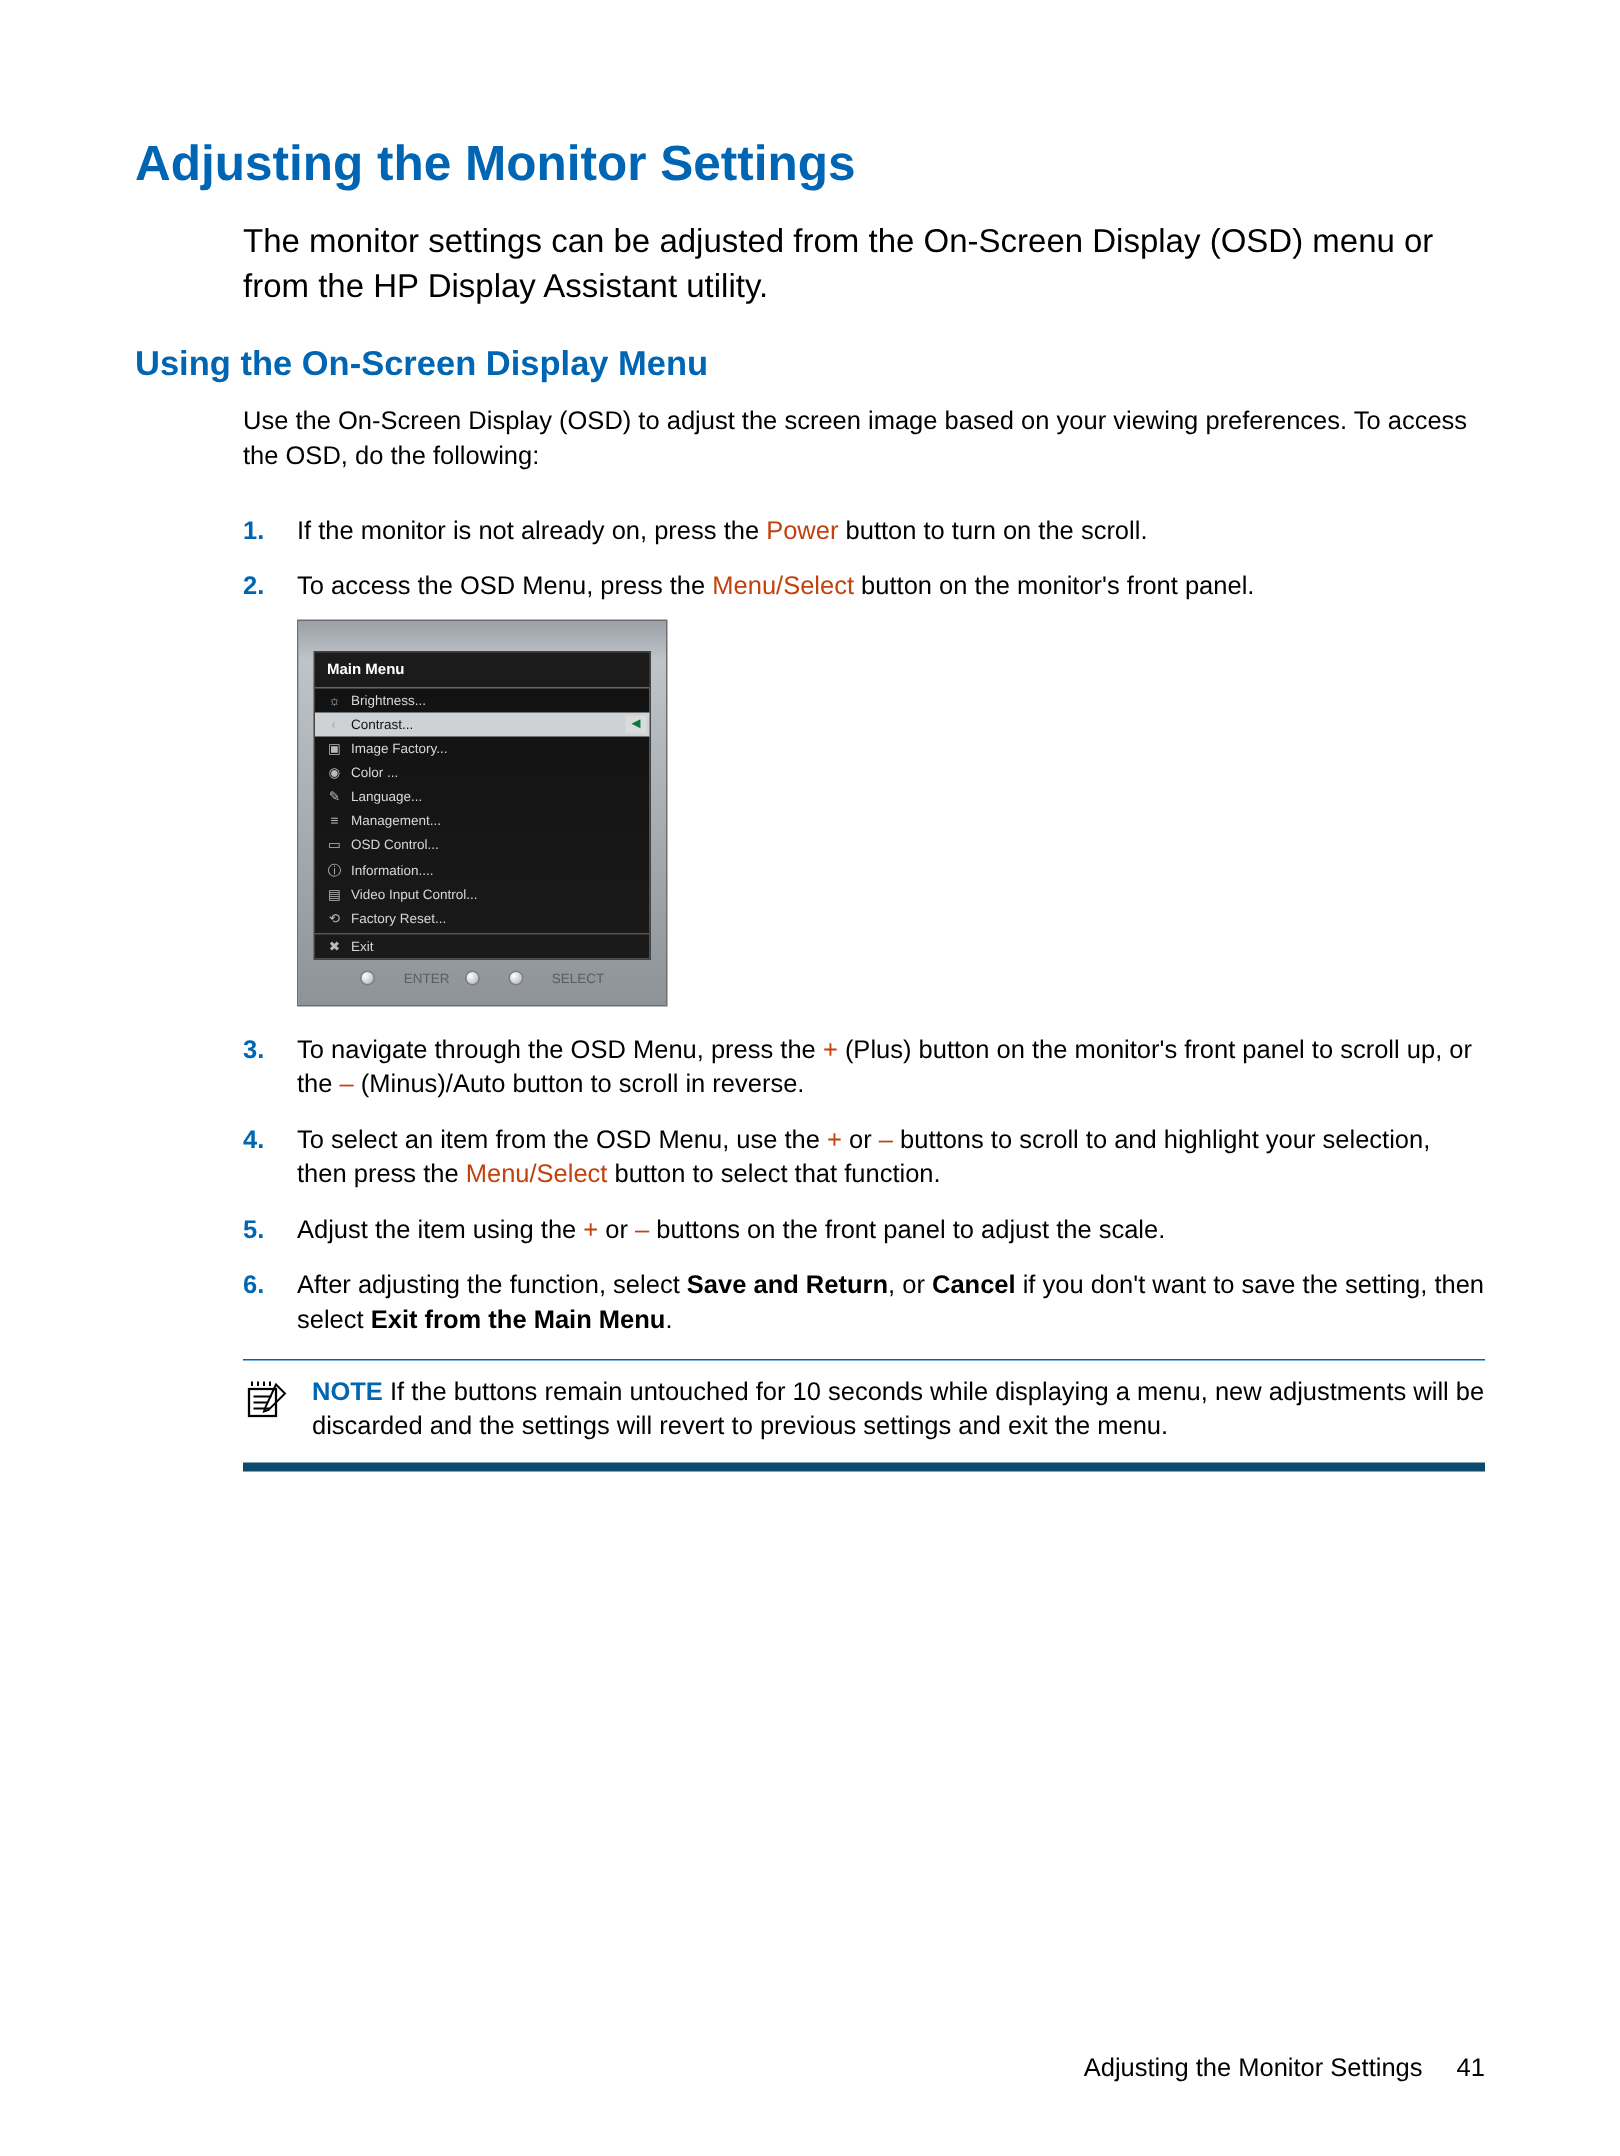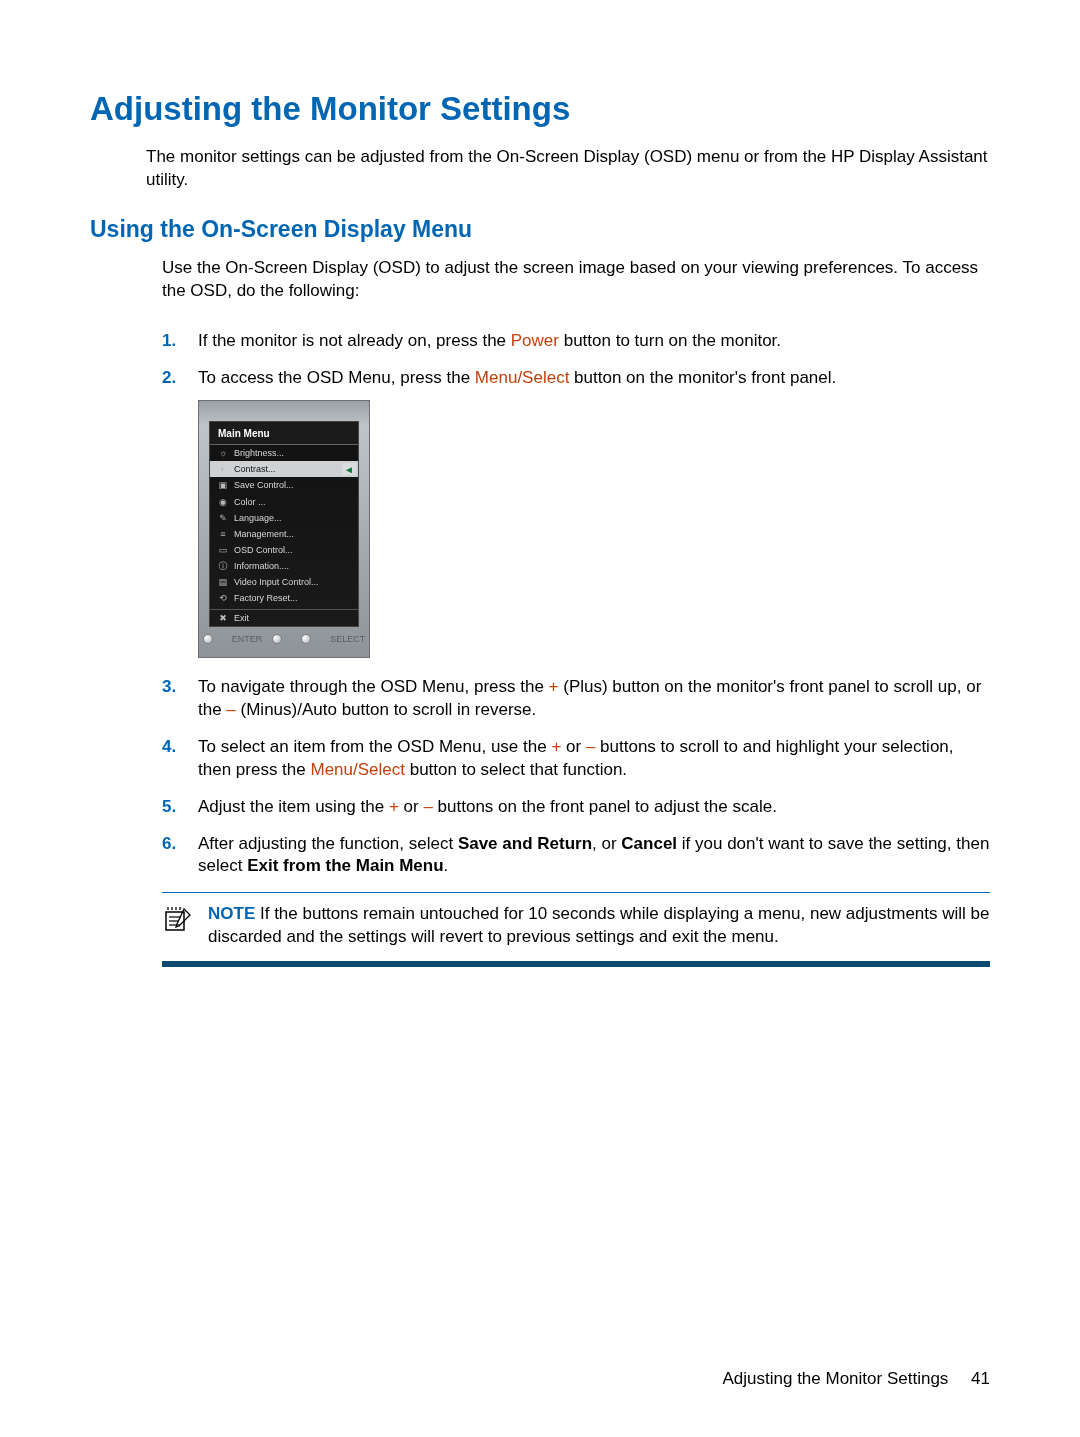--- a/index.html
+++ b/index.html
@@ -14,22 +14,22 @@
   .page {
     padding: 90px 90px 50px 90px;
   }
   h1.title {
     color: #0066b3;
     font-size: 33px;
     font-weight: bold;
     margin-bottom: 18px;
   }
   .intro {
-    margin-left: 56px;
-    font-size: 17px;
+    margin-left: 72px;
+    font-size: 22px;
     line-height: 1.35;
     margin-bottom: 24px;
   }
   h2.subheading {
     color: #0066b3;
     font-size: 23px;
     font-weight: bold;
     margin-bottom: 14px;
   }
   .subintro {
@@ -54,21 +54,21 @@
     left: 0;
     top: 0;
     color: #0066b3;
     font-weight: bold;
   }
   .highlight { color: #c2410c; }
   .osd-wrap {
     margin: 10px 0 18px 0;
   }
   .osd {
-    width: 172px;
+    width: 247px;
     background: linear-gradient(180deg,#9aa0a6 0%, #bfc4c8 10%, #8e9398 100%);
     border: 1px solid #6b6f73;
     padding: 20px 0 10px 0;
     font-family: Arial, sans-serif;
   }
   .osd-inner {
     margin: 0 10px;
     background: linear-gradient(180deg,#111 0%, #1a1a1a 100%);
     border: 1px solid #444;
   }
@@ -163,21 +163,21 @@
 <div class="page">
   <h1 class="title">Adjusting the Monitor Settings</h1>
   <p class="intro">The monitor settings can be adjusted from the On-Screen Display (OSD) menu or from the HP Display Assistant utility.</p>
 
   <h2 class="subheading">Using the On-Screen Display Menu</h2>
   <p class="subintro">Use the On-Screen Display (OSD) to adjust the screen image based on your viewing preferences. To access the OSD, do the following:</p>
 
   <ol class="steps">
     <li>
       <span class="num">1.</span>
-      <span>If the monitor is not already on, press the </span><span class="highlight">Power</span><span> button to turn on the monitor.</span>
+      <span>If the monitor is not already on, press the </span><span class="highlight">Power</span><span> button to turn on the scroll.</span>
     </li>
     <li>
       <span class="num">2.</span>
       <span>To access the OSD Menu, press the </span><span class="highlight">Menu/Select</span><span> button on the monitor's front panel.</span>
 
       <div class="osd-wrap">
         <div class="osd">
           <div class="osd-inner">
             <div class="osd-title">Main Menu</div>
             <div class="osd-items">
@@ -185,21 +185,21 @@
                   <span class="ic">☼</span>
                   <span>Brightness...</span>
                 </div>
               <div class="osd-item selected">
                   <span class="ic">◐</span>
                   <span>Contrast...</span>
                   <span class="sel-arrow">◄</span>
                 </div>
               <div class="osd-item">
                   <span class="ic">▣</span>
-                  <span>Save Control...</span>
+                  <span>Image Factory...</span>
                 </div>
               <div class="osd-item">
                   <span class="ic">◉</span>
                   <span>Color ...</span>
                 </div>
               <div class="osd-item">
                   <span class="ic">✎</span>
                   <span>Language...</span>
                 </div>
               <div class="osd-item">

